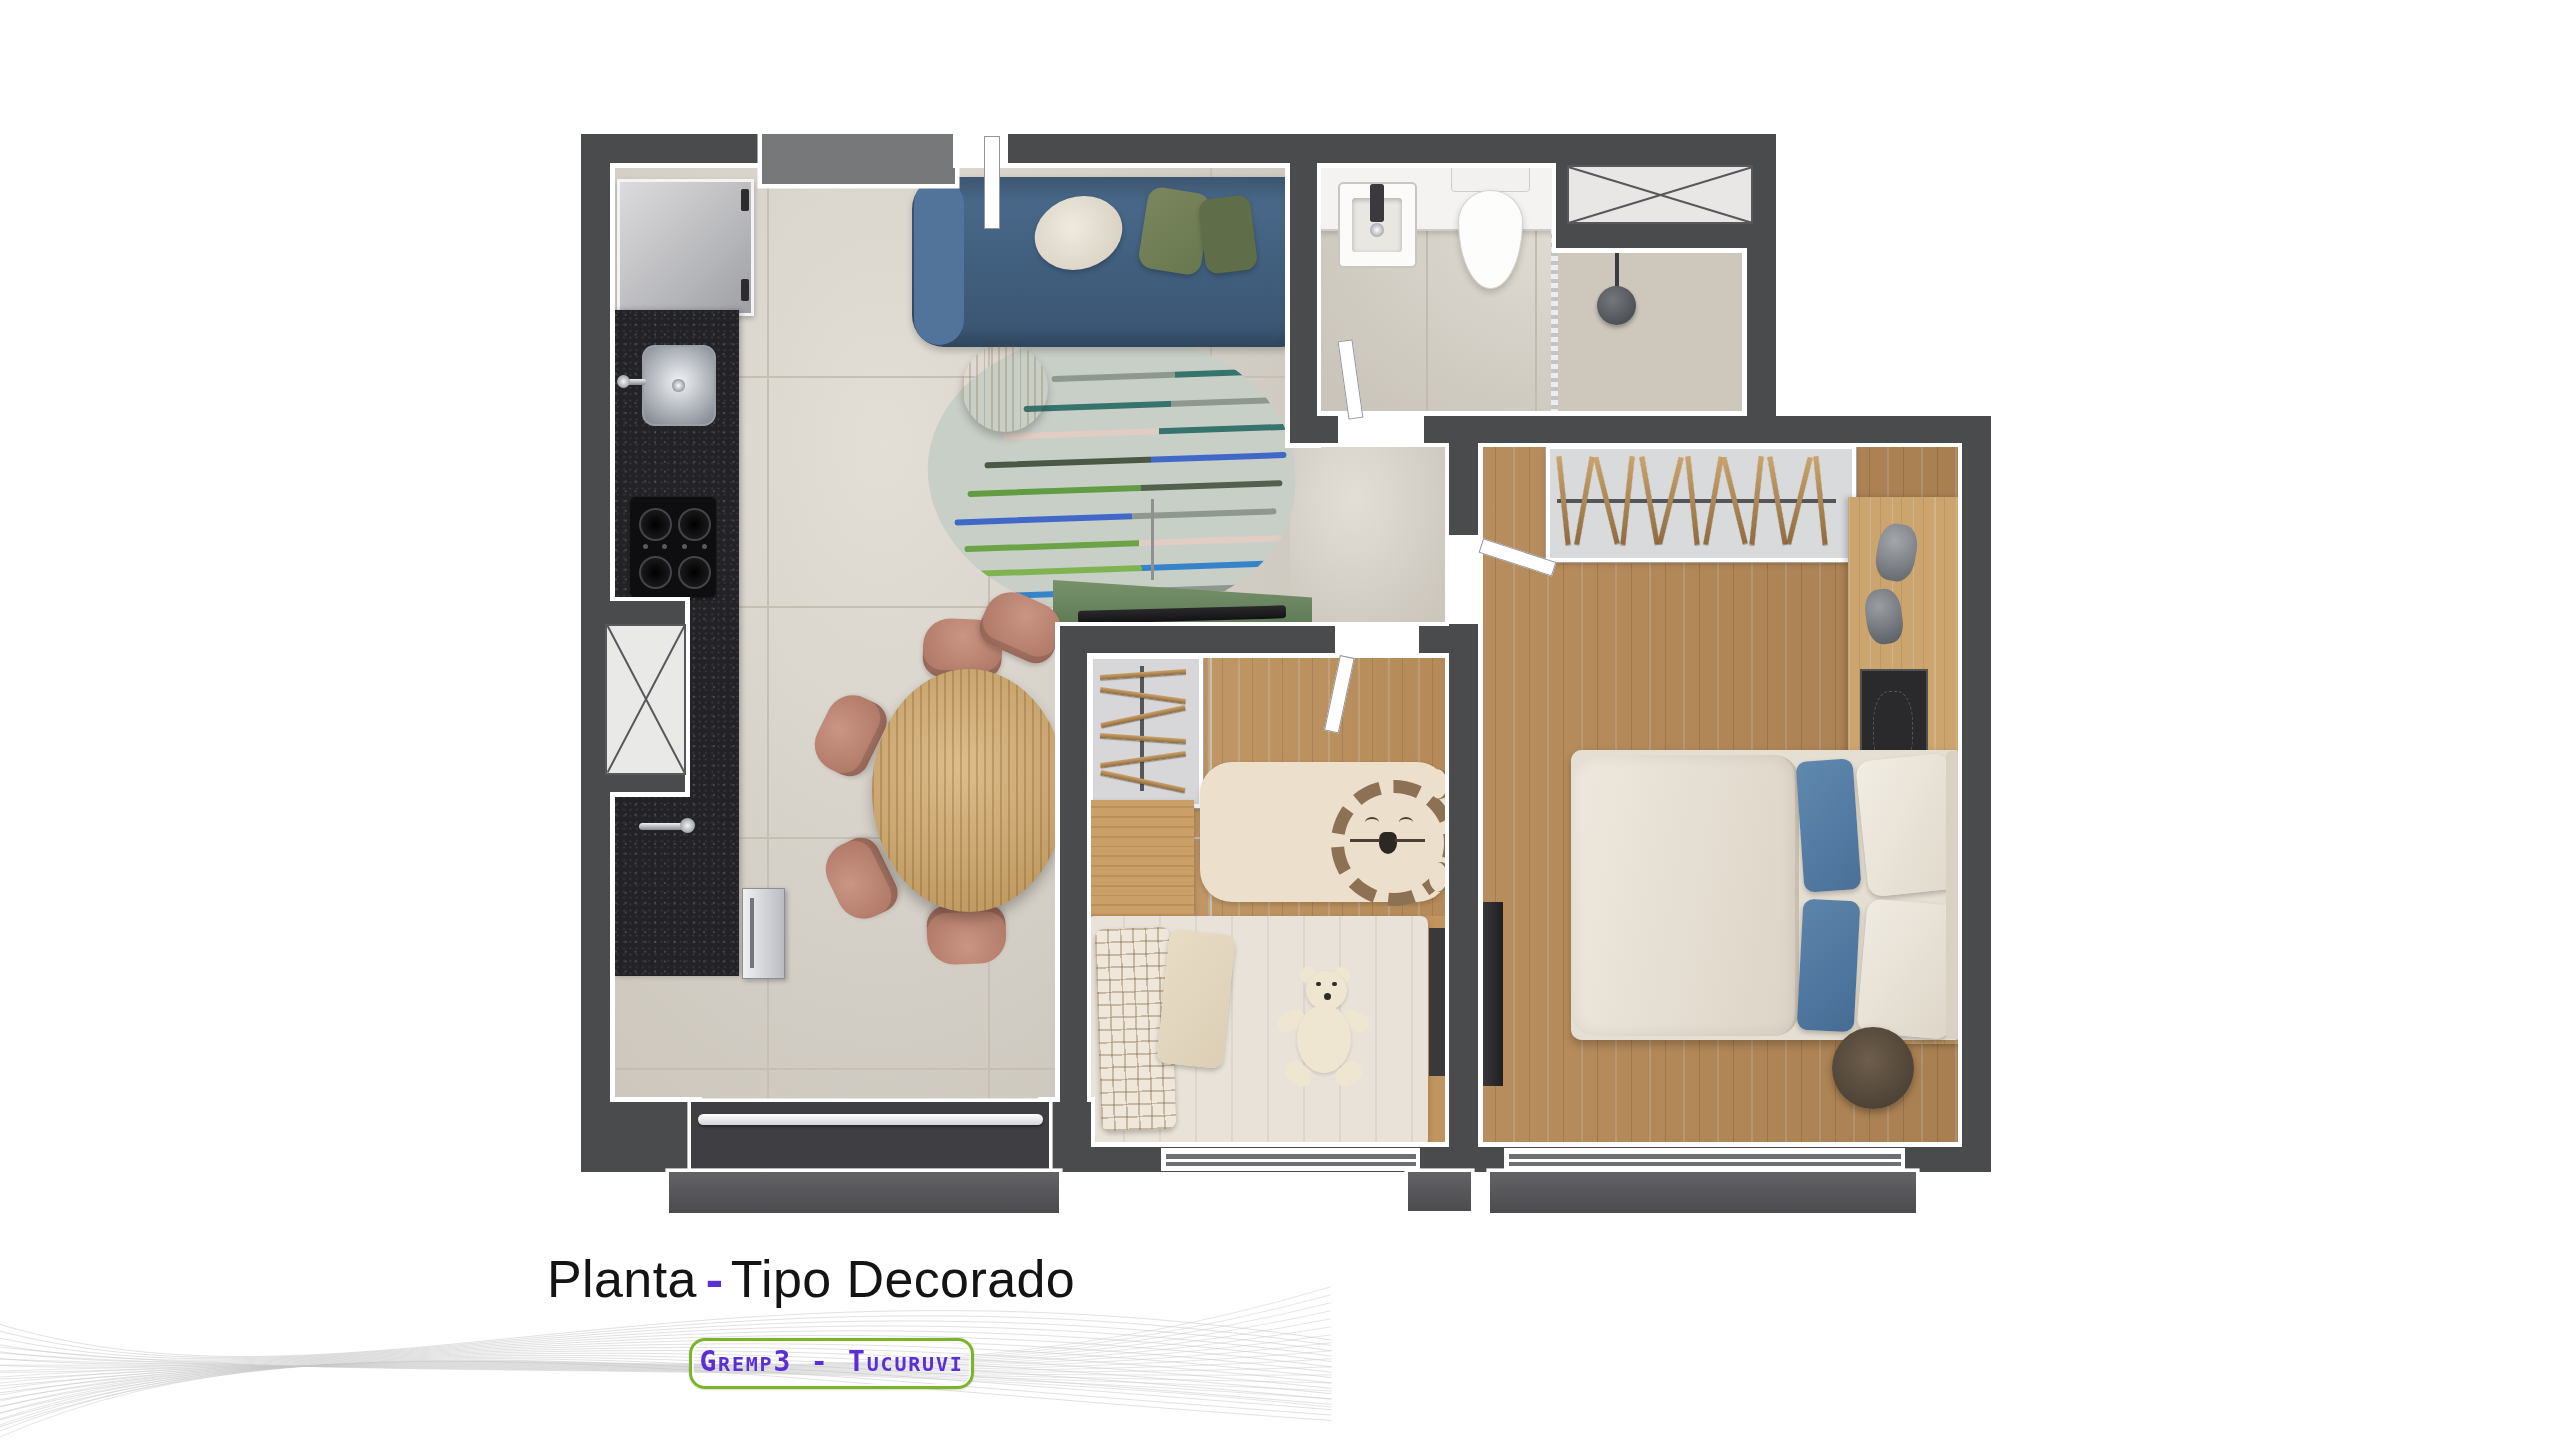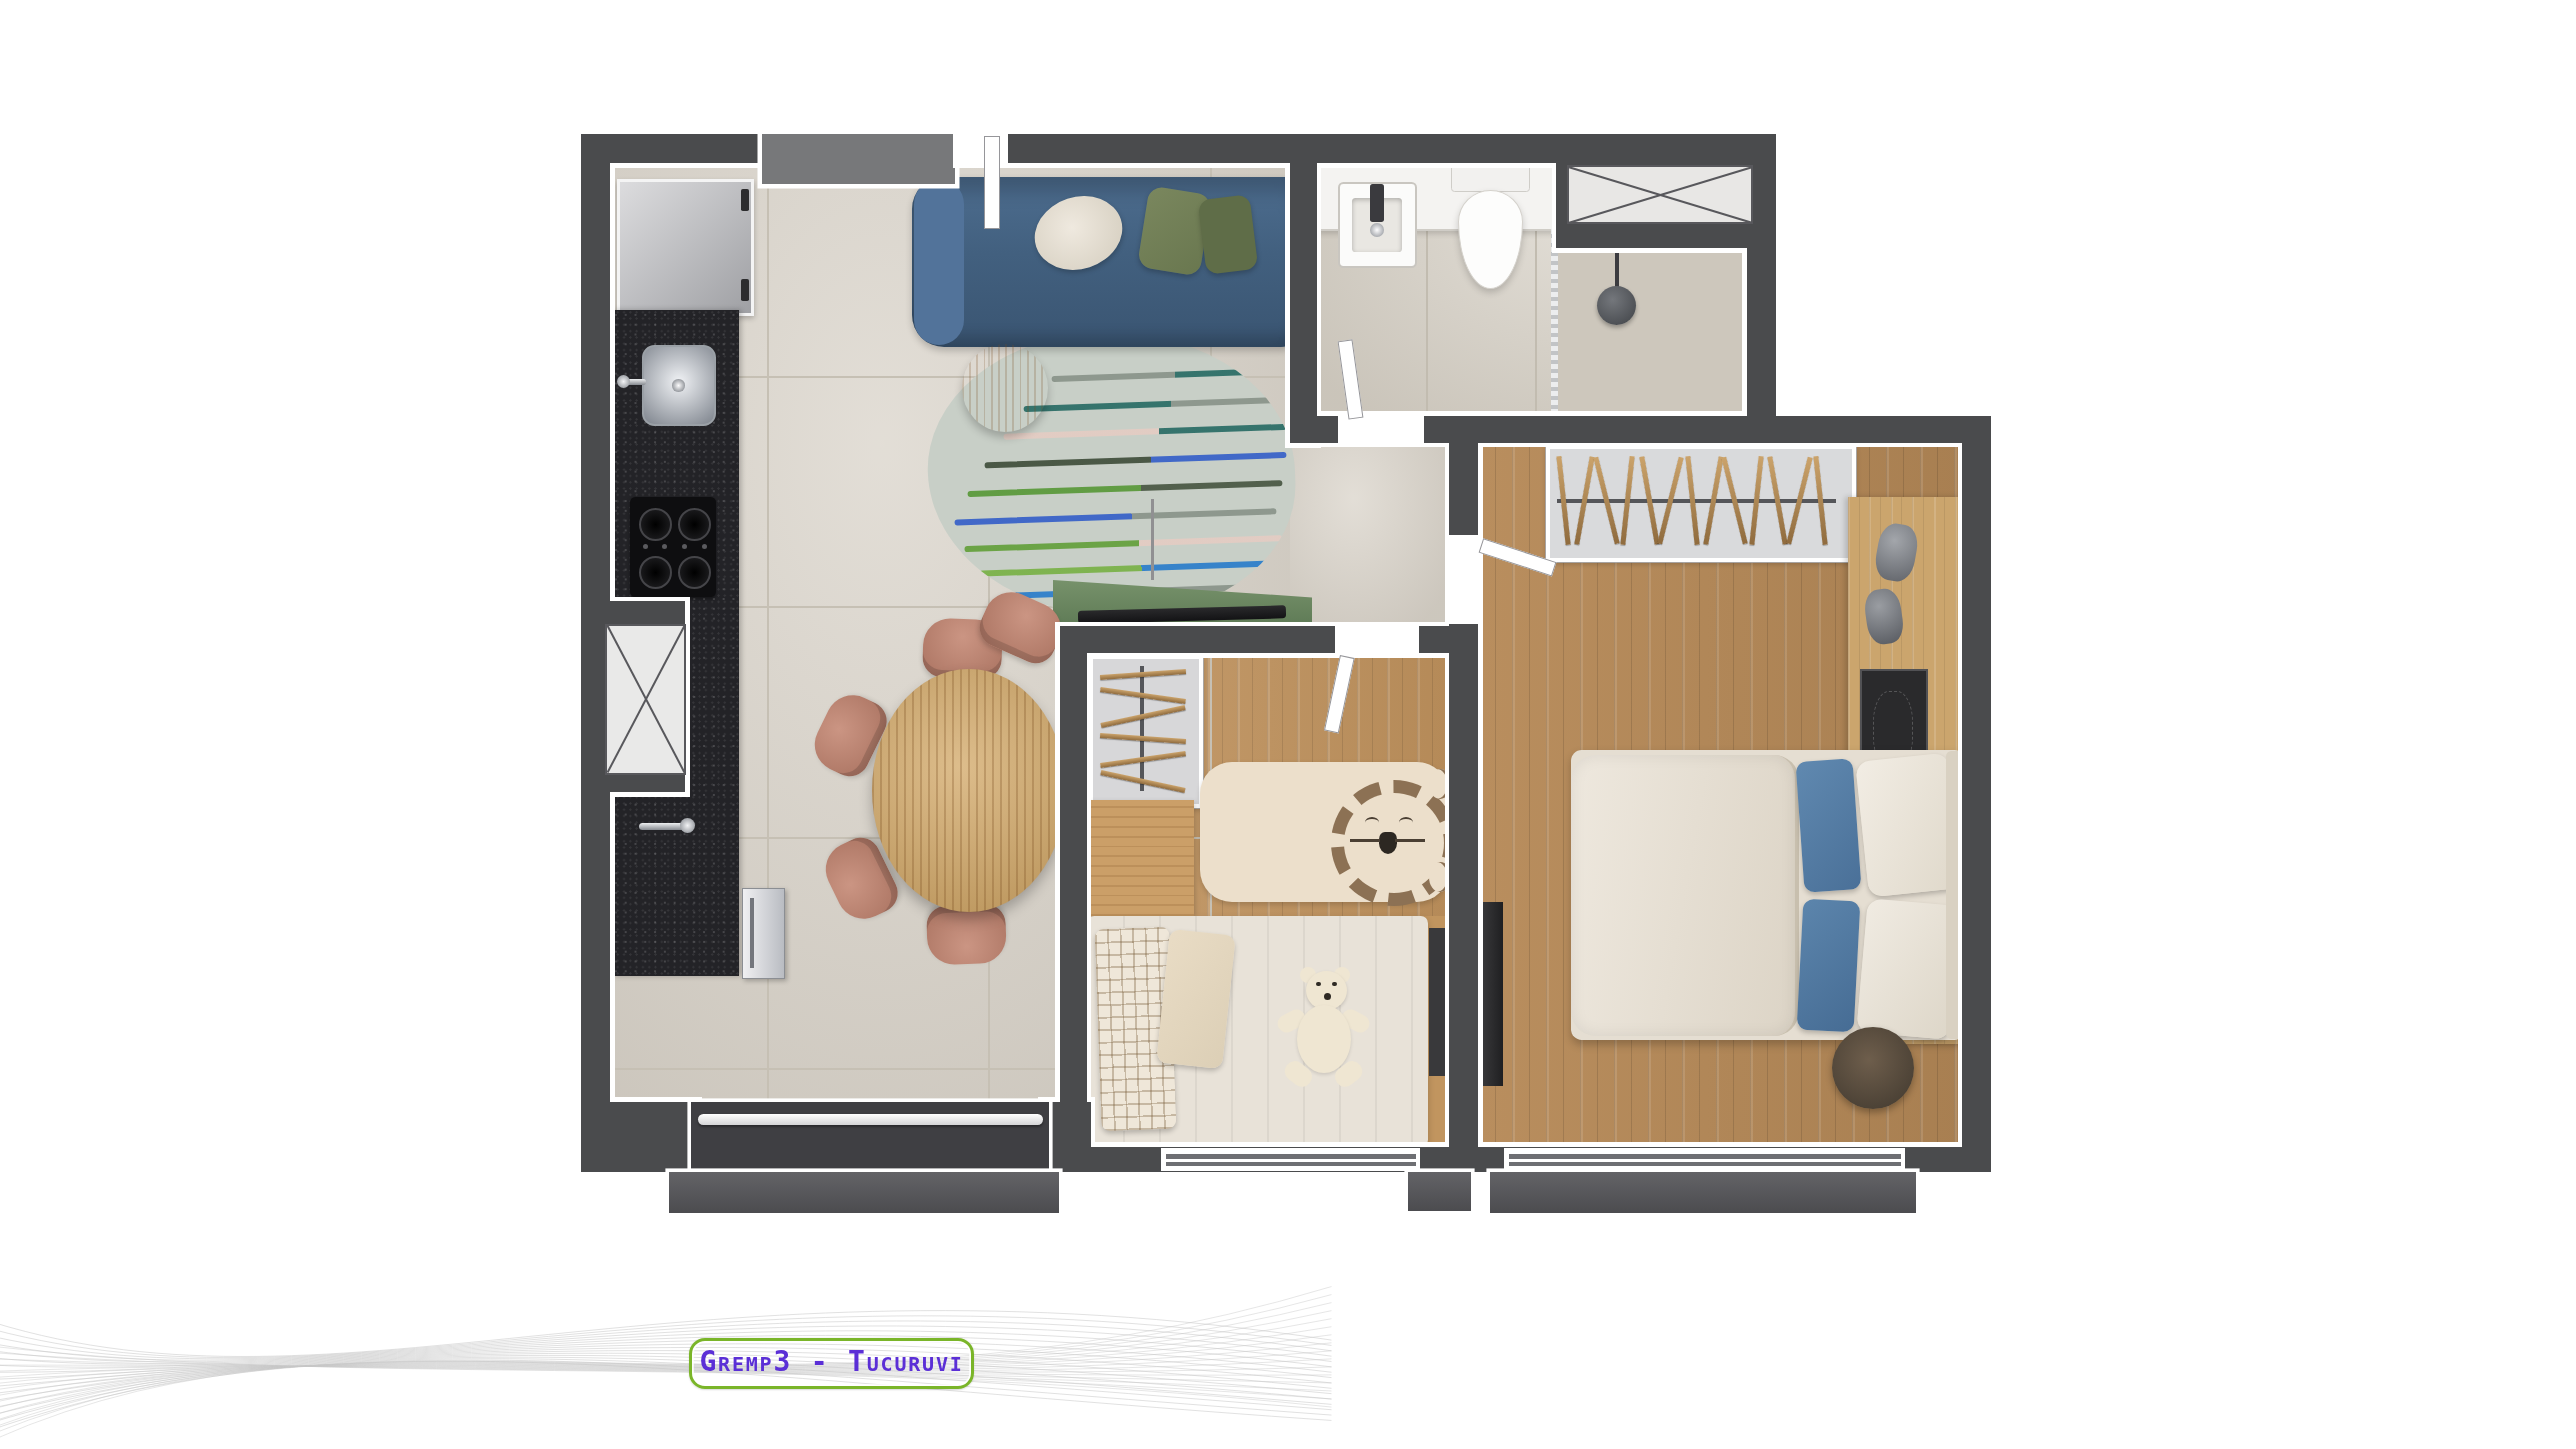--- a/index.html
+++ b/index.html
@@ -344,16 +344,19 @@
       <path d="M -10 176 C 420 112, 860 186, 1490 132" stroke="#c7c7c7" fill="none" stroke-width="1.1" opacity="0.45"></path>
       <path d="M -10 169 C 420 121, 860 178, 1490 141" stroke="#c7c7c7" fill="none" stroke-width="1.1" opacity="0.45"></path>
       <path d="M -10 162 C 420 130, 860 170, 1490 150" stroke="#c7c7c7" fill="none" stroke-width="1.1" opacity="0.45"></path>
       <path d="M -10 155 C 420 139, 860 162, 1490 159" stroke="#c7c7c7" fill="none" stroke-width="1.1" opacity="0.45"></path>
       <path d="M -10 148 C 420 148, 860 154, 1490 168" stroke="#c7c7c7" fill="none" stroke-width="1.1" opacity="0.45"></path>
       <path d="M -10 141 C 420 157, 860 146, 1490 177" stroke="#c7c7c7" fill="none" stroke-width="1.1" opacity="0.45"></path>
       <path d="M -10 134 C 420 166, 860 138, 1490 186" stroke="#c7c7c7" fill="none" stroke-width="1.1" opacity="0.45"></path>
       <path d="M -10 127 C 420 175, 860 130, 1490 195" stroke="#c7c7c7" fill="none" stroke-width="1.1" opacity="0.45"></path>
     </svg>
 
+  <div class="abs" id="title" style="left:547px;top:1249px;white-space:nowrap;">
+    <span>Planta</span><span class="dash">-</span><span>Tipo Decorado</span>
+  </div>
   <div class="abs" id="badge" style="left:689px;top:1338px;">Gremp3 - Tucuruvi</div>
 
 </div>
 
 
 </body></html>

